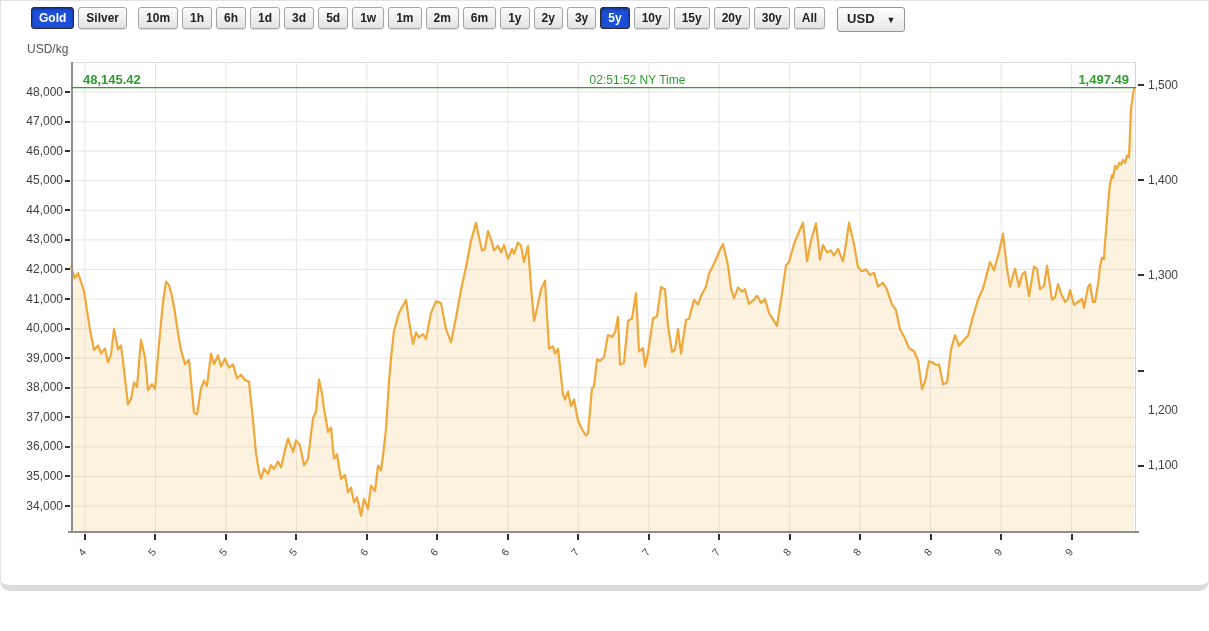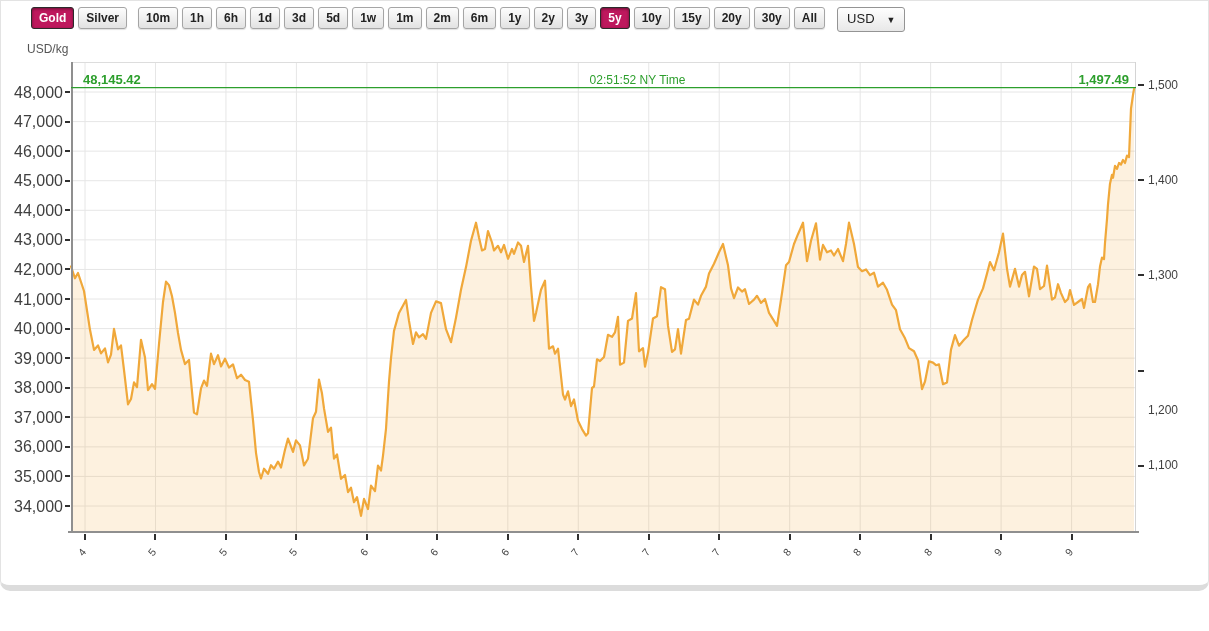--- a/index.html
+++ b/index.html
@@ -4,32 +4,32 @@
 <style>
   html,body{margin:0;padding:0;background:#fff;font-family:"Liberation Sans",sans-serif;}
   .widget{width:1207px;border:1px solid #e3e3e3;border-bottom:6px solid #dcdcdc;
           border-radius:0 0 10px 10px;background:#fff;box-sizing:content-box;}
   
   .toolbar{height:36px;padding:6px 0 0 28px;white-space:nowrap;box-sizing:border-box;}
   .tb-btn{display:inline-block;vertical-align:top;margin:0 2px;padding:3px 7px;
           font-weight:bold;font-size:12px;color:#222;line-height:14px;
           background:linear-gradient(#fdfdfd,#e2e2e2);border:1px solid #a5a5a5;border-radius:3px;
           cursor:pointer;box-shadow:0 1px 1px rgba(0,0,0,.12);}
-  .tb-btn.active{background:#be185d;color:#fff;border-color:#2b2b2b;
+  .tb-btn.active{background:#1d4ed8;color:#fff;border-color:#2b2b2b;
           box-shadow:inset 0 1px 3px rgba(0,0,0,.45);}
   .tb-gap{display:inline-block;width:7px;}
   .currency{display:inline-block;vertical-align:top;margin-left:10px;padding:3px 9px;
-          font-weight:normal;font-size:13px;color:#222;line-height:15px;
+          font-weight:bold;font-size:13px;color:#222;line-height:15px;
           background:linear-gradient(#fefefe,#e8e8e8);border:1px solid #949494;border-radius:3px;cursor:pointer;}
   .currency .caret{font-size:9px;margin-left:12px;color:#222;}
   
   .chart-area{position:relative;height:548px;overflow:hidden;}
   .unit-label{position:absolute;left:26px;top:5px;font-size:12px;color:#555;}
   .plot-svg{position:absolute;left:70px;top:25px;overflow:visible;cursor:pointer;}
-  .ylab{position:absolute;width:60px;text-align:right;font-size:16px;color:#3f3f3f;height:15px;line-height:15px;}
+  .ylab{position:absolute;width:60px;text-align:right;font-size:12px;color:#3f3f3f;height:15px;line-height:15px;}
   .ymark{position:absolute;width:5px;height:2px;background:#2f2f2f;}
   .rlab{position:absolute;font-size:12px;color:#3f3f3f;height:15px;line-height:15px;}
   .rmark{position:absolute;width:6px;height:2px;background:#2f2f2f;}
   .xmark{position:absolute;width:2px;height:6px;background:#2f2f2f;}
   .xlab{position:absolute;font-size:10.5px;color:#444;transform:rotate(-50deg);transform-origin:center;}
   .green-label{position:absolute;top:35px;font-size:13px;font-weight:bold;color:#2d9f2d;}
   .green-time{position:absolute;top:36px;left:70px;width:1133px;text-align:center;
               font-size:12px;color:#2d9f2d;}
   .watermark{position:absolute;top:200px;left:602px;transform:translateX(-50%);
              font-family:"DejaVu Serif",serif;font-weight:bold;font-size:56px;letter-spacing:3px;

